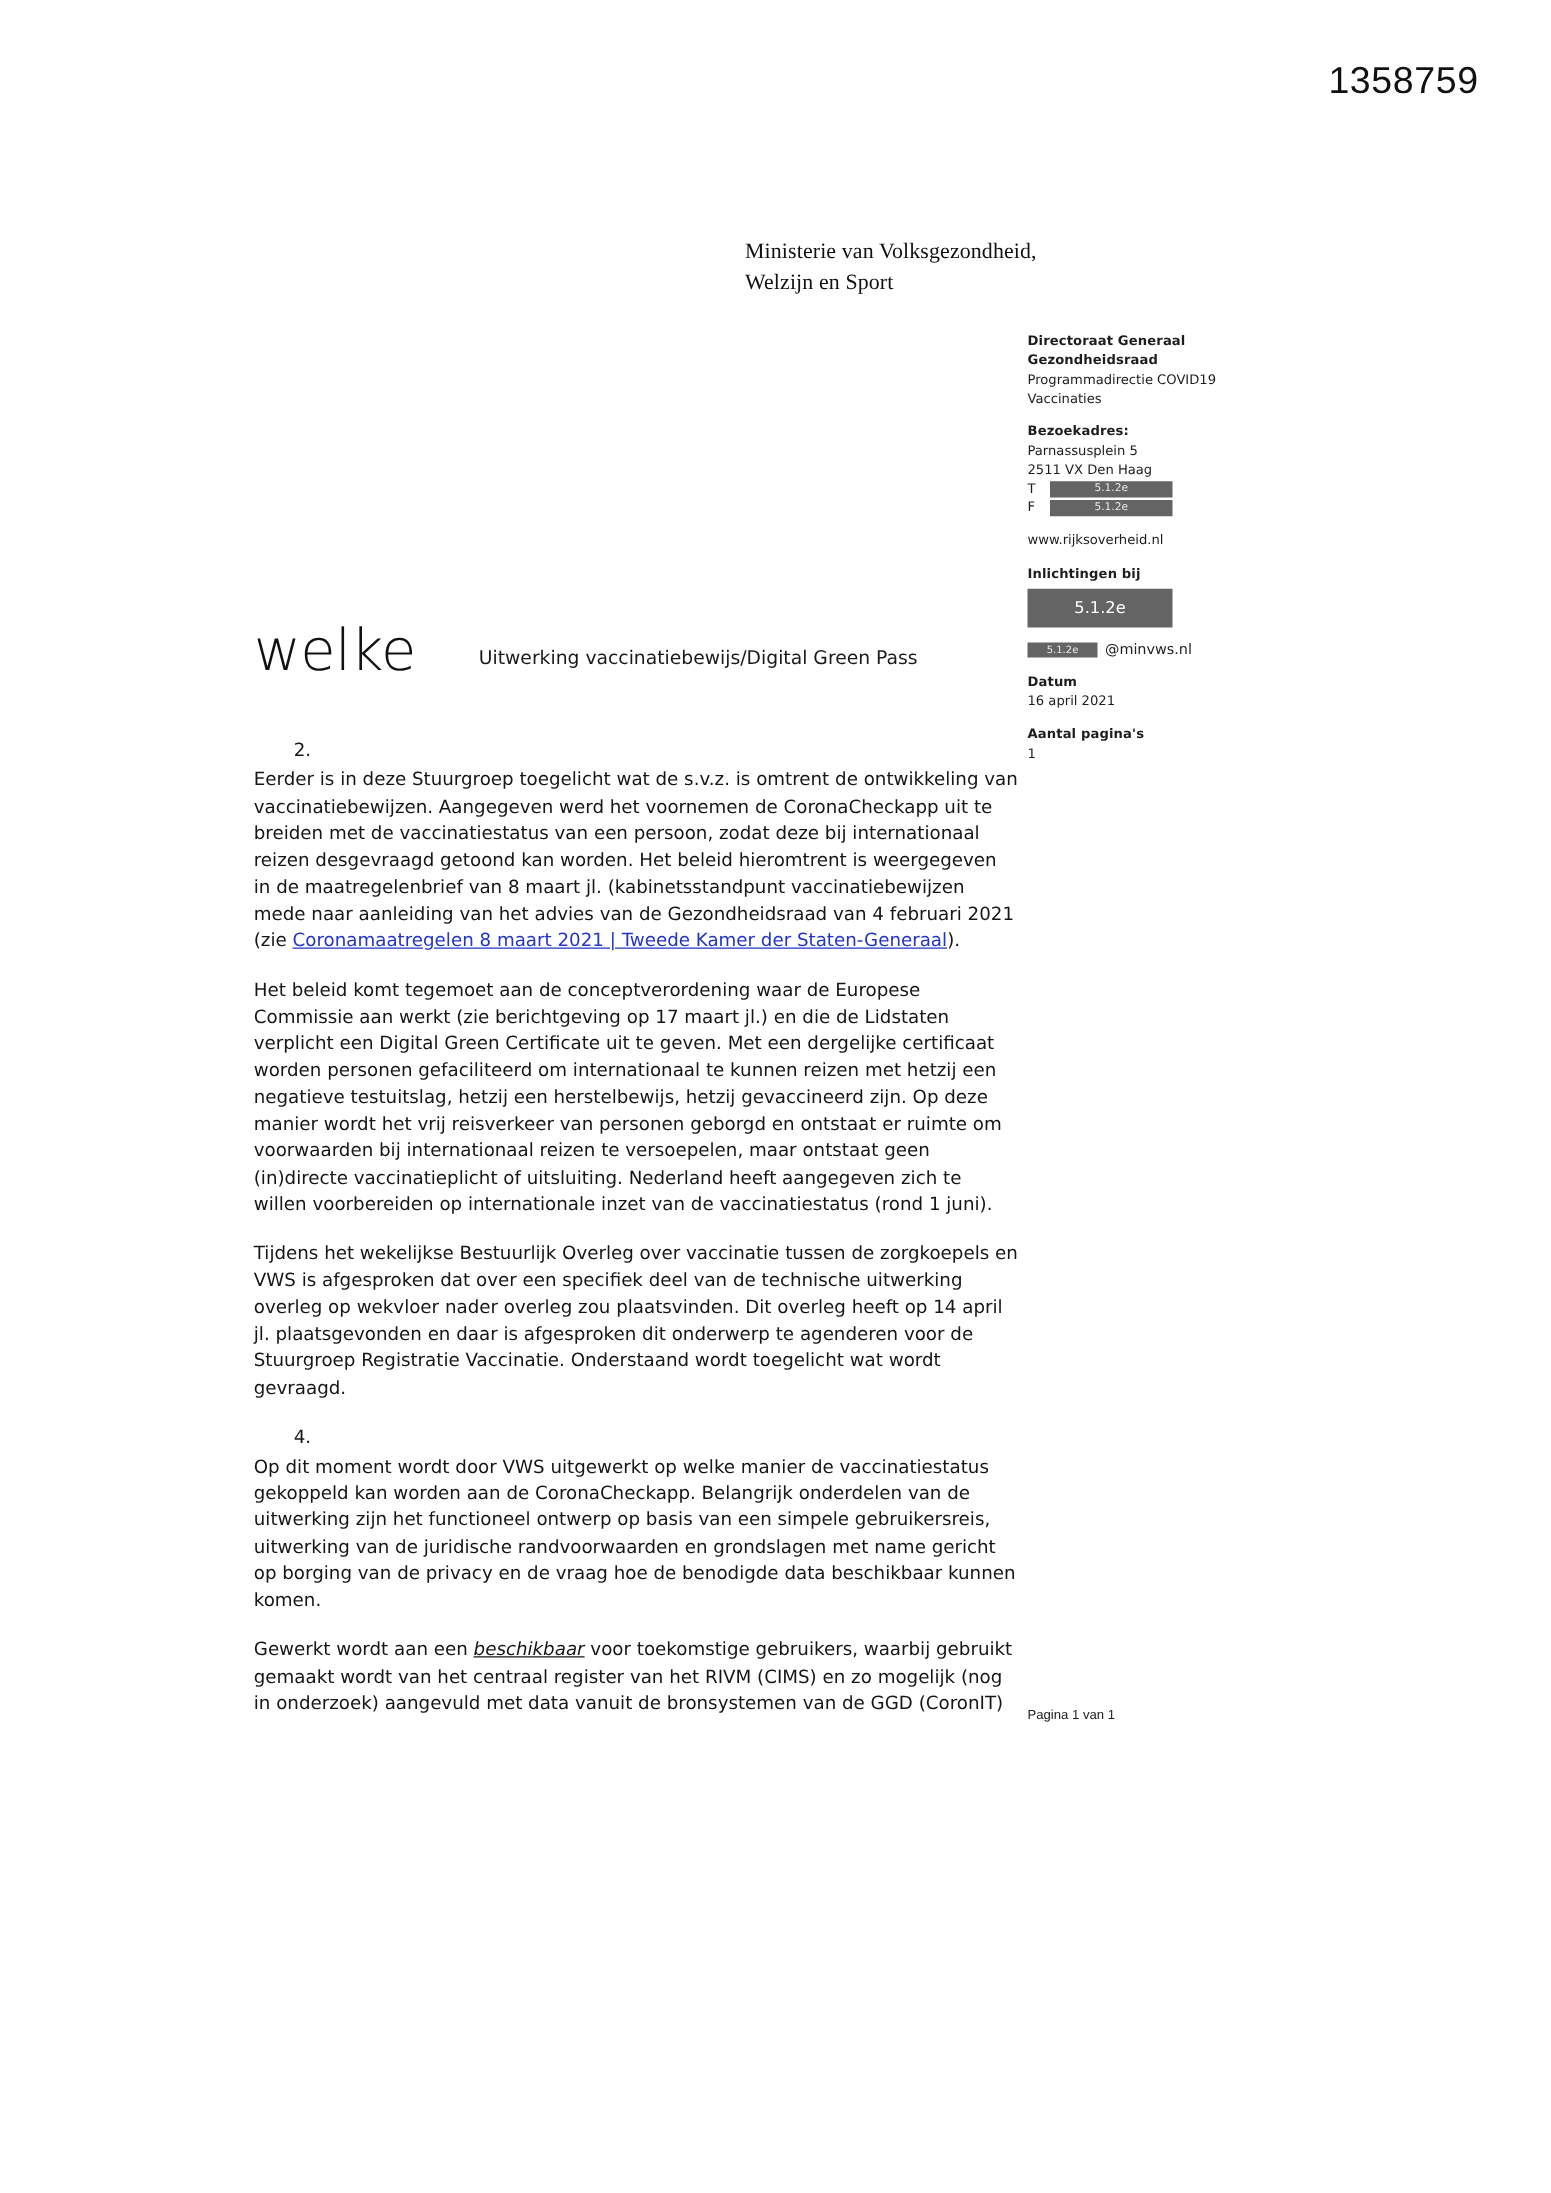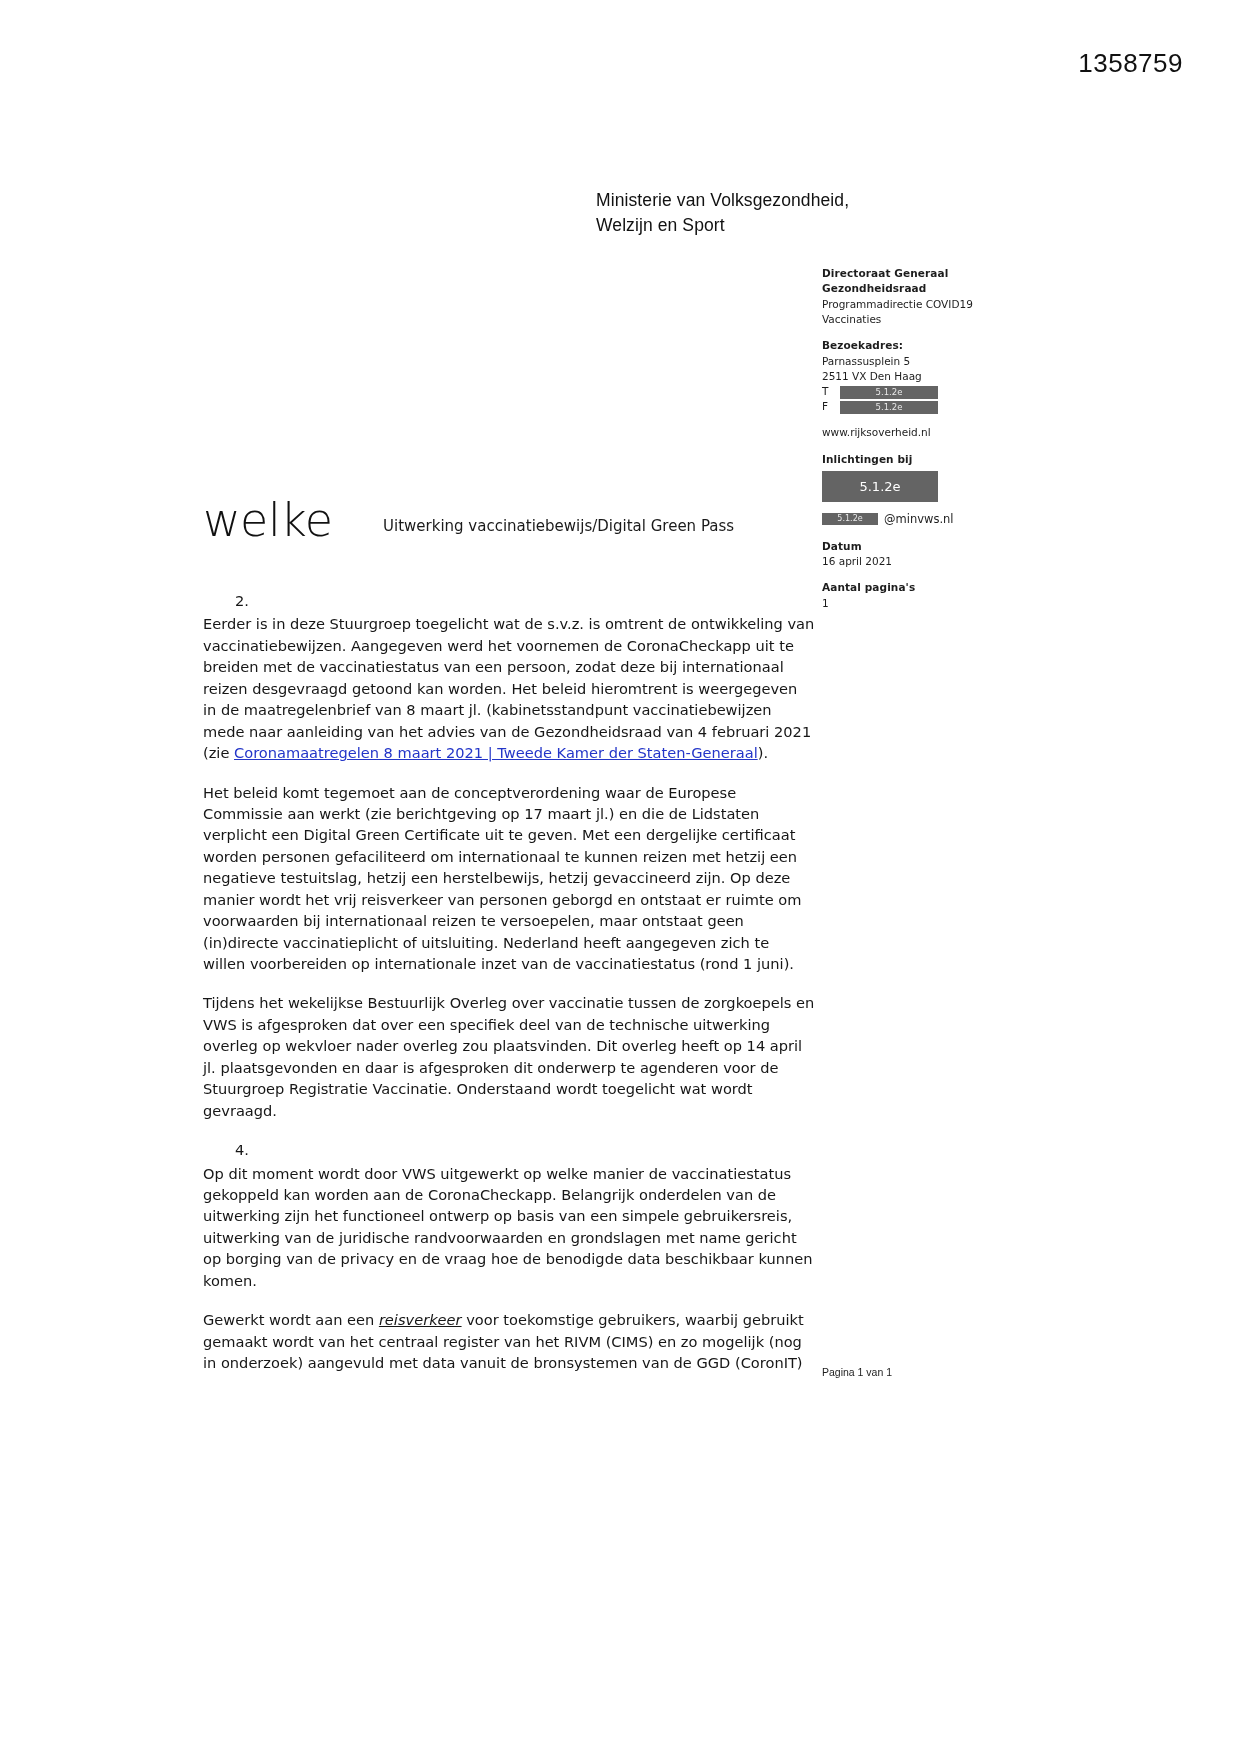--- a/index.html
+++ b/index.html
@@ -19,32 +19,32 @@
     background: #ffffff;
     overflow: hidden;
   }
 
   
   .doc-number {
     position: absolute;
     top: 48px;
     right: 58px;
     font-family: "Liberation Sans", sans-serif;
-    font-size: 26px;
+    font-size: 30px;
     letter-spacing: 0.5px;
     color: #111111;
     white-space: nowrap;
   }
 
   
   .ministry {
     position: absolute;
     left: 596px;
     top: 188px;
-    font-family: Liberation Sans, sans-serif;
+    font-family: Liberation Serif, serif;
     font-size: 17.5px;
     line-height: 1.42;
     color: #111111;
     letter-spacing: 0.1px;
   }
   .ministry div { white-space: nowrap; }
 
   
   .meta {
     position: absolute;
@@ -246,19 +246,19 @@
     <p><span>Eerder is in deze Stuurgroep toegelicht wat de s.v.z. is omtrent de ontwikkeling van vaccinatiebewijzen. Aangegeven werd het voornemen de CoronaCheckapp uit te breiden met de vaccinatiestatus van een persoon, zodat deze bij internationaal reizen desgevraagd getoond kan worden. Het beleid hieromtrent is weergegeven in de maatregelenbrief van 8 maart jl. (kabinetsstandpunt vaccinatiebewijzen mede naar aanleiding van het advies van de Gezondheidsraad van 4 februari 2021 (zie </span><a class="doclink" href="#">Coronamaatregelen 8 maart 2021 | Tweede Kamer der Staten-Generaal</a><span>).</span></p>
 
     <p>Het beleid komt tegemoet aan de conceptverordening waar de Europese Commissie aan werkt (zie berichtgeving op 17 maart jl.) en die de Lidstaten verplicht een Digital Green Certificate uit te geven. Met een dergelijke certificaat worden personen gefaciliteerd om internationaal te kunnen reizen met hetzij een negatieve testuitslag, hetzij een herstelbewijs, hetzij gevaccineerd zijn. Op deze manier wordt het vrij reisverkeer van personen geborgd en ontstaat er ruimte om voorwaarden bij internationaal reizen te versoepelen, maar ontstaat geen (in)directe vaccinatieplicht of uitsluiting. Nederland heeft aangegeven zich te willen voorbereiden op internationale inzet van de vaccinatiestatus (rond 1 juni).</p>
 
     <p>Tijdens het wekelijkse Bestuurlijk Overleg over vaccinatie tussen de zorgkoepels en VWS is afgesproken dat over een specifiek deel van de technische uitwerking overleg op wekvloer nader overleg zou plaatsvinden. Dit overleg heeft op 14 april jl. plaatsgevonden en daar is afgesproken dit onderwerp te agenderen voor de Stuurgroep Registratie Vaccinatie. Onderstaand wordt toegelicht wat wordt gevraagd.</p>
 
     <div class="sub-num">4.</div>
 
     <p>Op dit moment wordt door VWS uitgewerkt op welke manier de vaccinatiestatus gekoppeld kan worden aan de CoronaCheckapp. Belangrijk onderdelen van de uitwerking zijn het functioneel ontwerp op basis van een simpele gebruikersreis, uitwerking van de juridische randvoorwaarden en grondslagen met name gericht op borging van de privacy en de vraag hoe de benodigde data beschikbaar kunnen komen.</p>
 
-    <p><span>Gewerkt wordt aan een </span><span class="italic-underline">reisverkeer</span><span> voor toekomstige gebruikers, waarbij gebruikt gemaakt wordt van het centraal register van het RIVM (CIMS) en zo mogelijk (nog in onderzoek) aangevuld met data vanuit de bronsystemen van de GGD (CoronIT)</span></p>
+    <p><span>Gewerkt wordt aan een </span><span class="italic-underline">beschikbaar</span><span> voor toekomstige gebruikers, waarbij gebruikt gemaakt wordt van het centraal register van het RIVM (CIMS) en zo mogelijk (nog in onderzoek) aangevuld met data vanuit de bronsystemen van de GGD (CoronIT)</span></p>
 
   </div>
 
   <div class="footer">Pagina 1 van 1</div>
 
 </div>
 
 </body></html>

